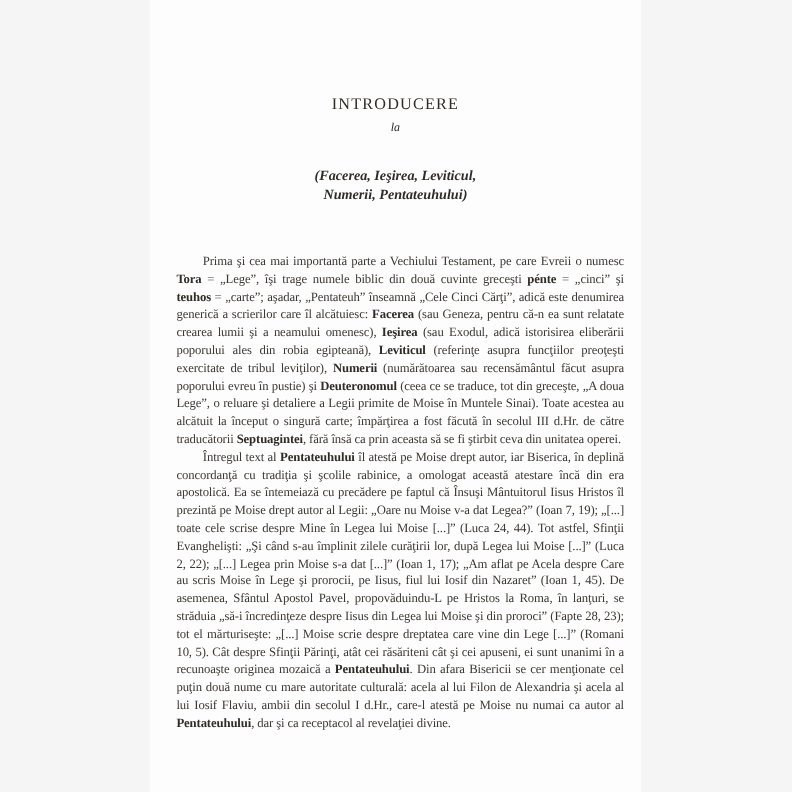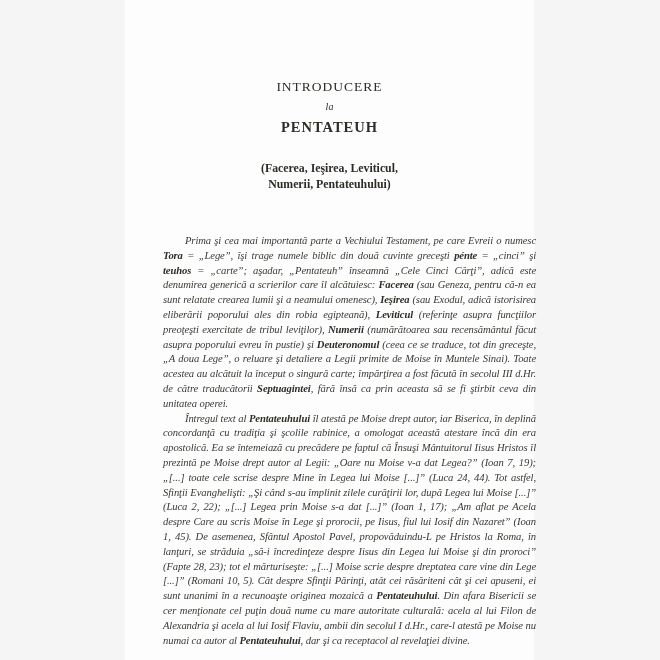--- a/index.html
+++ b/index.html
@@ -31,43 +31,42 @@
     font-size:13.5px; line-height:14px; letter-spacing:1px;
   }
   .h-connector{
     font-style:italic; font-size:10px; line-height:13px; margin-top:6px;
   }
   .h-subject{
     font-weight:bold; font-size:14.5px; line-height:15px; letter-spacing:1px; margin-top:7px;
   }
   .subtitle{
     text-align:center; margin-top:25px;
-    font-weight:bold; 
+    font-weight:bold; font-style:italic;
     font-size:11.8px; line-height:16px;
     color:var(--ink-strong);
   }
   .body-text{
-    width:373px; margin-left:38px; margin-top:42px;
-    font-style:italic; font-size:10.6px; line-height:14.8px;
+    width:373px; margin-left:22px; margin-top:42px;
+    font-size:10.6px; line-height:14.8px;
     letter-spacing:-0.1px;
     text-align:justify;
     color:var(--ink);
   }
   .para{ margin:0; text-indent:22px; }
   .para b{ font-weight:bold; color:var(--ink-strong); }
 </style>
 </head>
 <body>
 
 <div class="scan">
   <div class="page">
     <div class="heading">
       <div class="h-title">INTRODUCERE</div>
       <div class="h-connector">la</div>
-      <div class="h-subject">PENTATEUH</div>
     </div>
     <div class="subtitle">
       <div>(Facerea, Ieşirea, Leviticul,</div>
       <div>Numerii, Pentateuhului)</div>
     </div>
     <div class="body-text">
         <p class="para"><span>Prima şi cea mai importantă parte a Vechiului Testament, pe care Evreii o numesc </span><b>Tora</b><span> = „Lege”, îşi trage numele biblic din două cuvinte greceşti </span><b>pénte</b><span> = „cinci” şi </span><b>teuhos</b><span> = „carte”; aşadar, „Pentateuh” înseamnă „Cele Cinci Cărţi”, adică este denumirea generică a scrierilor care îl alcătuiesc: </span><b>Facerea</b><span> (sau Geneza, pentru că-n ea sunt relatate crearea lumii şi a neamului omenesc), </span><b>Ieşirea</b><span> (sau Exodul, adică istorisirea eliberării poporului ales din robia egipteană), </span><b>Leviticul</b><span> (referinţe asupra funcţiilor preoţeşti exercitate de tribul leviţilor), </span><b>Numerii</b><span> (numărătoarea sau recensământul făcut asupra poporului evreu în pustie) şi </span><b>Deuteronomul</b><span> (ceea ce se traduce, tot din greceşte, „A doua Lege”, o reluare şi detaliere a Legii primite de Moise în Muntele Sinai). Toate acestea au alcătuit la început o singură carte; împărţirea a fost făcută în secolul III d.Hr. de către traducătorii </span><b>Septuagintei</b><span>, fără însă ca prin aceasta să se fi ştirbit ceva din unitatea operei.</span></p>
         <p class="para"><span>Întregul text al </span><b>Pentateuhului</b><span> îl atestă pe Moise drept autor, iar Biserica, în deplină concordanţă cu tradiţia şi şcolile rabinice, a omologat această atestare încă din era apostolică. Ea se întemeiază cu precădere pe faptul că Însuşi Mântuitorul Iisus Hristos îl prezintă pe Moise drept autor al Legii: „Oare nu Moise v-a dat Legea?” (Ioan 7, 19); „[...] toate cele scrise despre Mine în Legea lui Moise [...]” (Luca 24, 44). Tot astfel, Sfinţii Evanghelişti: „Şi când s-au împlinit zilele curăţirii lor, după Legea lui Moise [...]” (Luca 2, 22); „[...] Legea prin Moise s-a dat [...]” (Ioan 1, 17); „Am aflat pe Acela despre Care au scris Moise în Lege şi prorocii, pe Iisus, fiul lui Iosif din Nazaret” (Ioan 1, 45). De asemenea, Sfântul Apostol Pavel, propovăduindu-L pe Hristos la Roma, în lanţuri, se străduia „să-i încredinţeze despre Iisus din Legea lui Moise şi din proroci” (Fapte 28, 23); tot el mărturiseşte: „[...] Moise scrie despre dreptatea care vine din Lege [...]” (Romani 10, 5). Cât despre Sfinţii Părinţi, atât cei răsăriteni cât şi cei apuseni, ei sunt unanimi în a recunoaşte originea mozaică a </span><b>Pentateuhului</b><span>. Din afara Bisericii se cer menţionate cel puţin două nume cu mare autoritate culturală: acela al lui Filon de Alexandria şi acela al lui Iosif Flaviu, ambii din secolul I d.Hr., care-l atestă pe Moise nu numai ca autor al </span><b>Pentateuhului</b><span>, dar şi ca receptacol al revelaţiei divine.</span></p>
       </div>
   </div>

